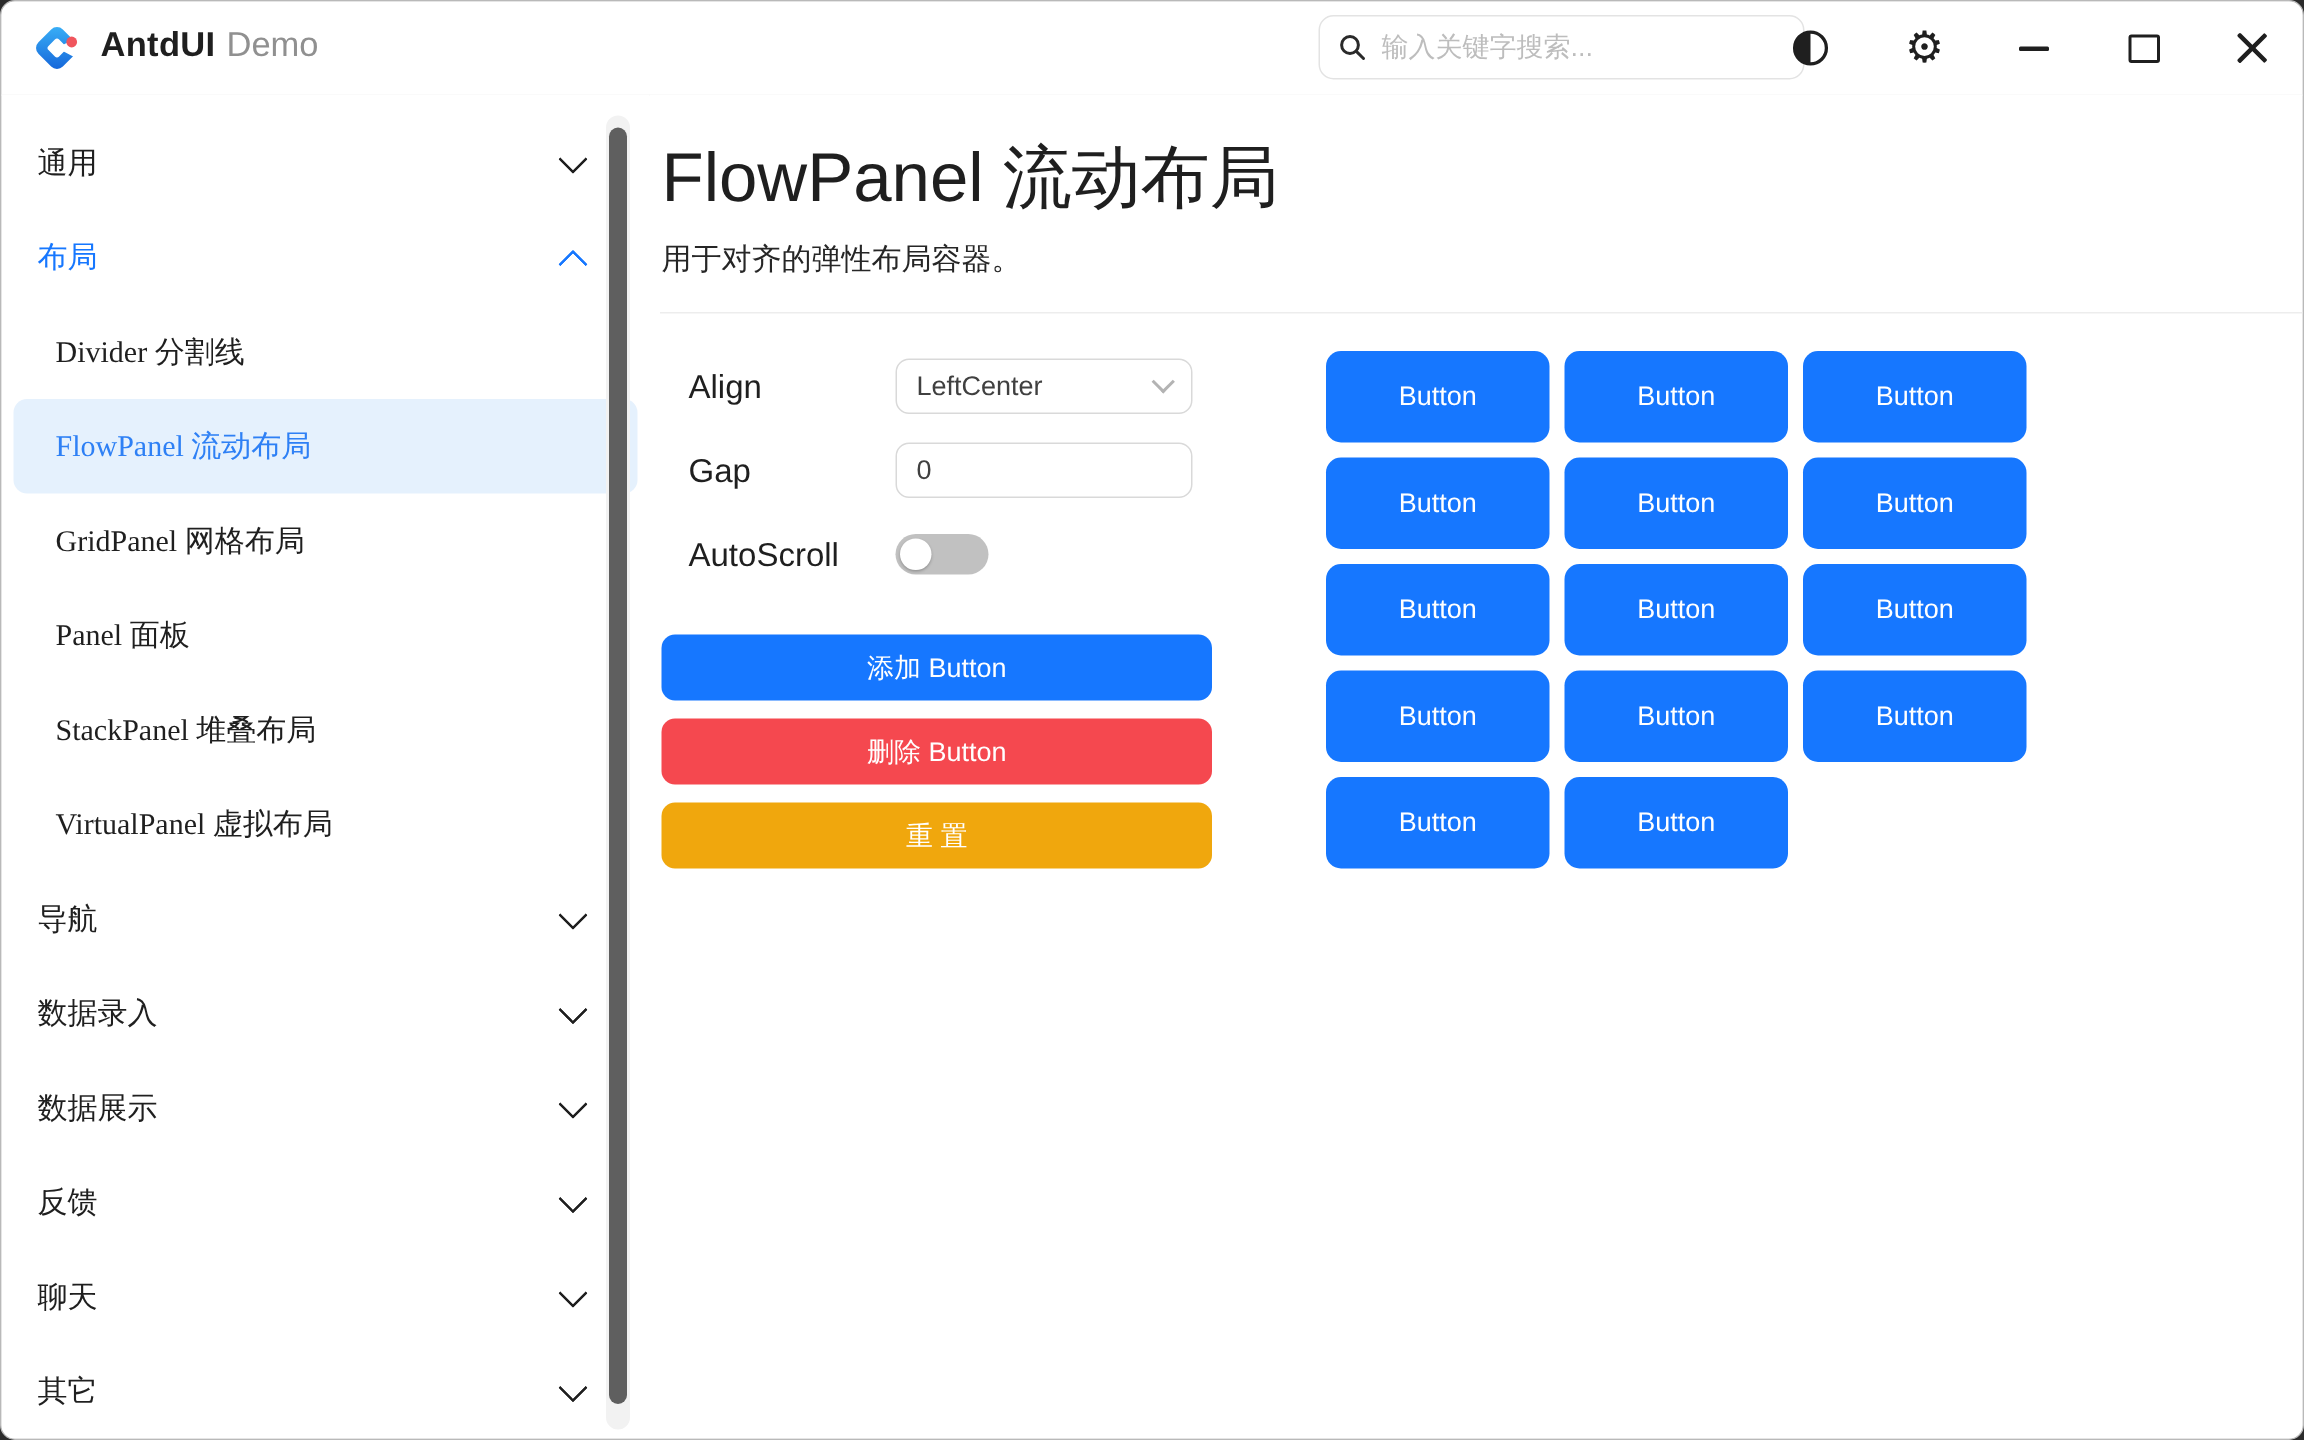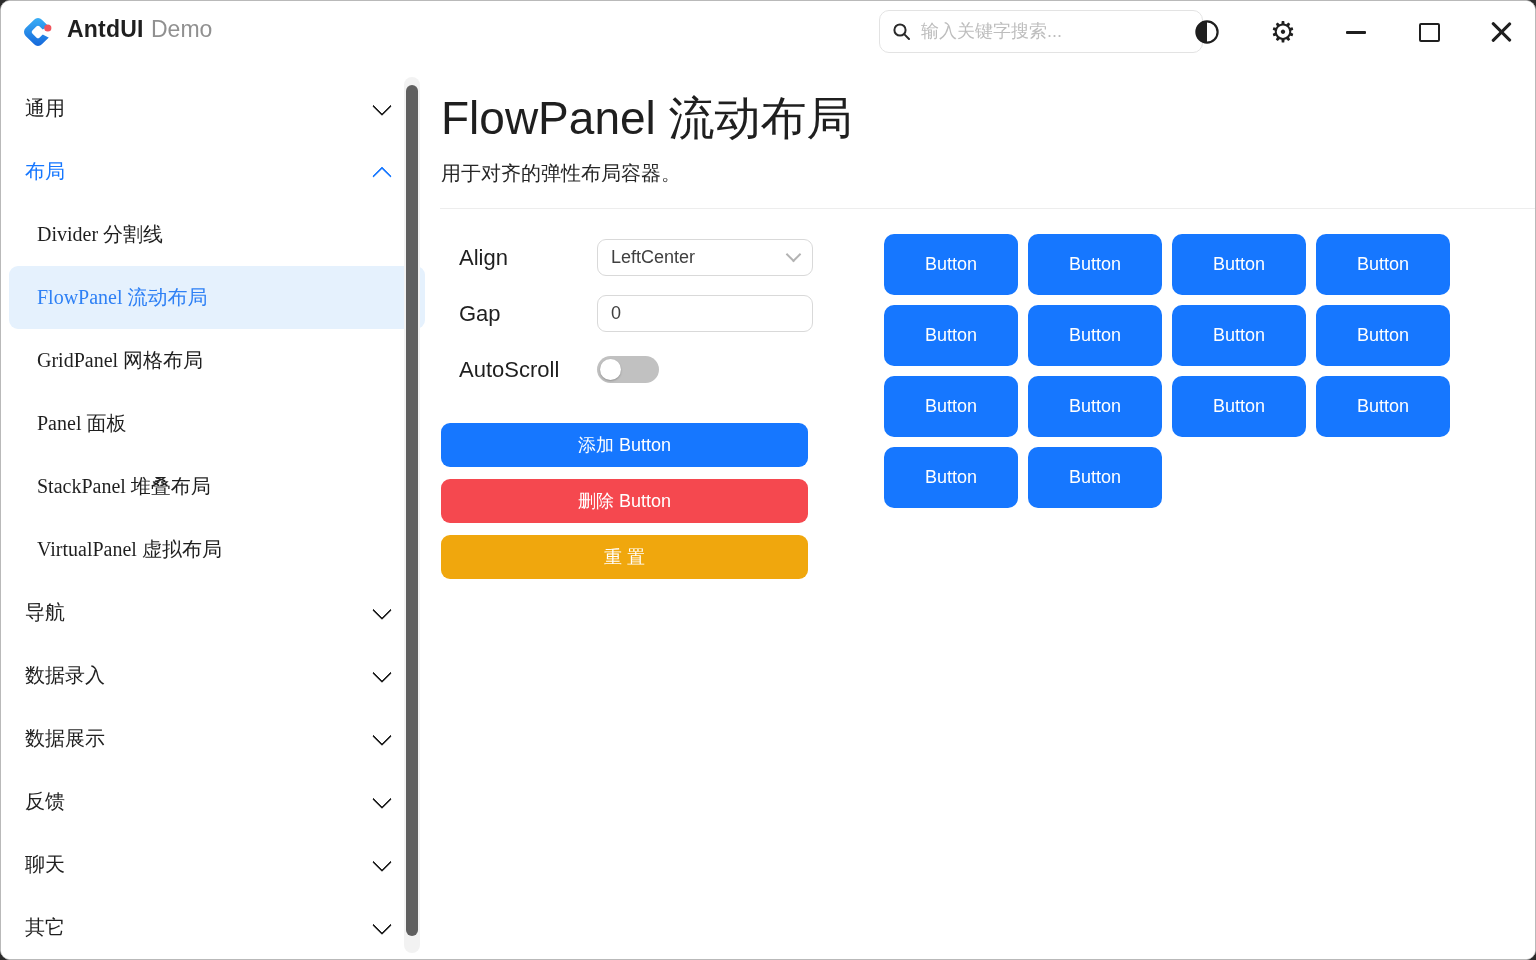--- a/index.html
+++ b/index.html
@@ -44,30 +44,30 @@
 
   
   .main{position:absolute;top:62px;left:432px;right:0;bottom:0;background:#fff;padding-left:8px;box-sizing:border-box;}
   .page-title{margin:24px 0 0 0;font-size:46px;font-weight:500;color:#1f1f1f;line-height:62px;}
   .page-sub{margin:10px 0 0 0;font-size:20px;color:#262626;line-height:28px;}
   .divider{height:1px;background:#ededed;margin:21px 0 0 -1px;}
   .controls{position:relative;}
   .form{position:absolute;left:18px;top:30px;}
   .frow{display:flex;align-items:center;height:37px;margin-bottom:19px;}
   .frow .flabel{width:138px;font-size:22px;color:#1f1f1f;}
-  .field{width:216px;height:37px;box-sizing:border-box;border:1px solid #d9d9d9;border-radius:9px;background:#fff;display:flex;align-items:center;padding:0 13px;font-size:18px;color:#404040;}
+  .field{width:198px;height:37px;box-sizing:border-box;border:1px solid #d9d9d9;border-radius:9px;background:#fff;display:flex;align-items:center;padding:0 13px;font-size:18px;color:#404040;}
   .select{justify-content:space-between;cursor:pointer;}
   .sel-chev{width:9px;height:9px;border-right:2px solid #b3b3b3;border-bottom:2px solid #b3b3b3;transform:translateY(-3px) rotate(45deg);}
   input.field{font-family:inherit;outline:none;display:block;padding:0 13px;}
   .switch{position:relative;width:62px;height:27px;border-radius:14px;background:#c1c1c1;cursor:pointer;}
   .switch .knob{position:absolute;left:3px;top:3px;width:21px;height:21px;border-radius:50%;background:#fff;box-shadow:0 1px 2px rgba(0,0,0,.25);}
   .actions{position:absolute;left:0;top:194px;width:367px;}
   .action-btn{width:367px;height:44px;border:none;border-radius:9px;color:#fff;font-size:18px;font-family:inherit;margin-bottom:12px;cursor:pointer;display:block;}
   .flow{position:absolute;left:443px;top:25px;width:578px;display:flex;flex-wrap:wrap;gap:10px;align-content:flex-start;}
-  .flow-btn{width:134px;height:61px;border:none;border-radius:10px;color:#fff;font-size:18px;font-family:inherit;cursor:pointer;}
+  .flow-btn{width:149px;height:61px;border:none;border-radius:10px;color:#fff;font-size:18px;font-family:inherit;cursor:pointer;}
 </style>
 </head>
 <body>
 
 <div class="window">
 
   <div class="titlebar">
     <svg class="logo" viewBox="0 0 36 36">
       <defs>
         <linearGradient id="lg" x1="0" y1="0" x2="1" y2="1">

